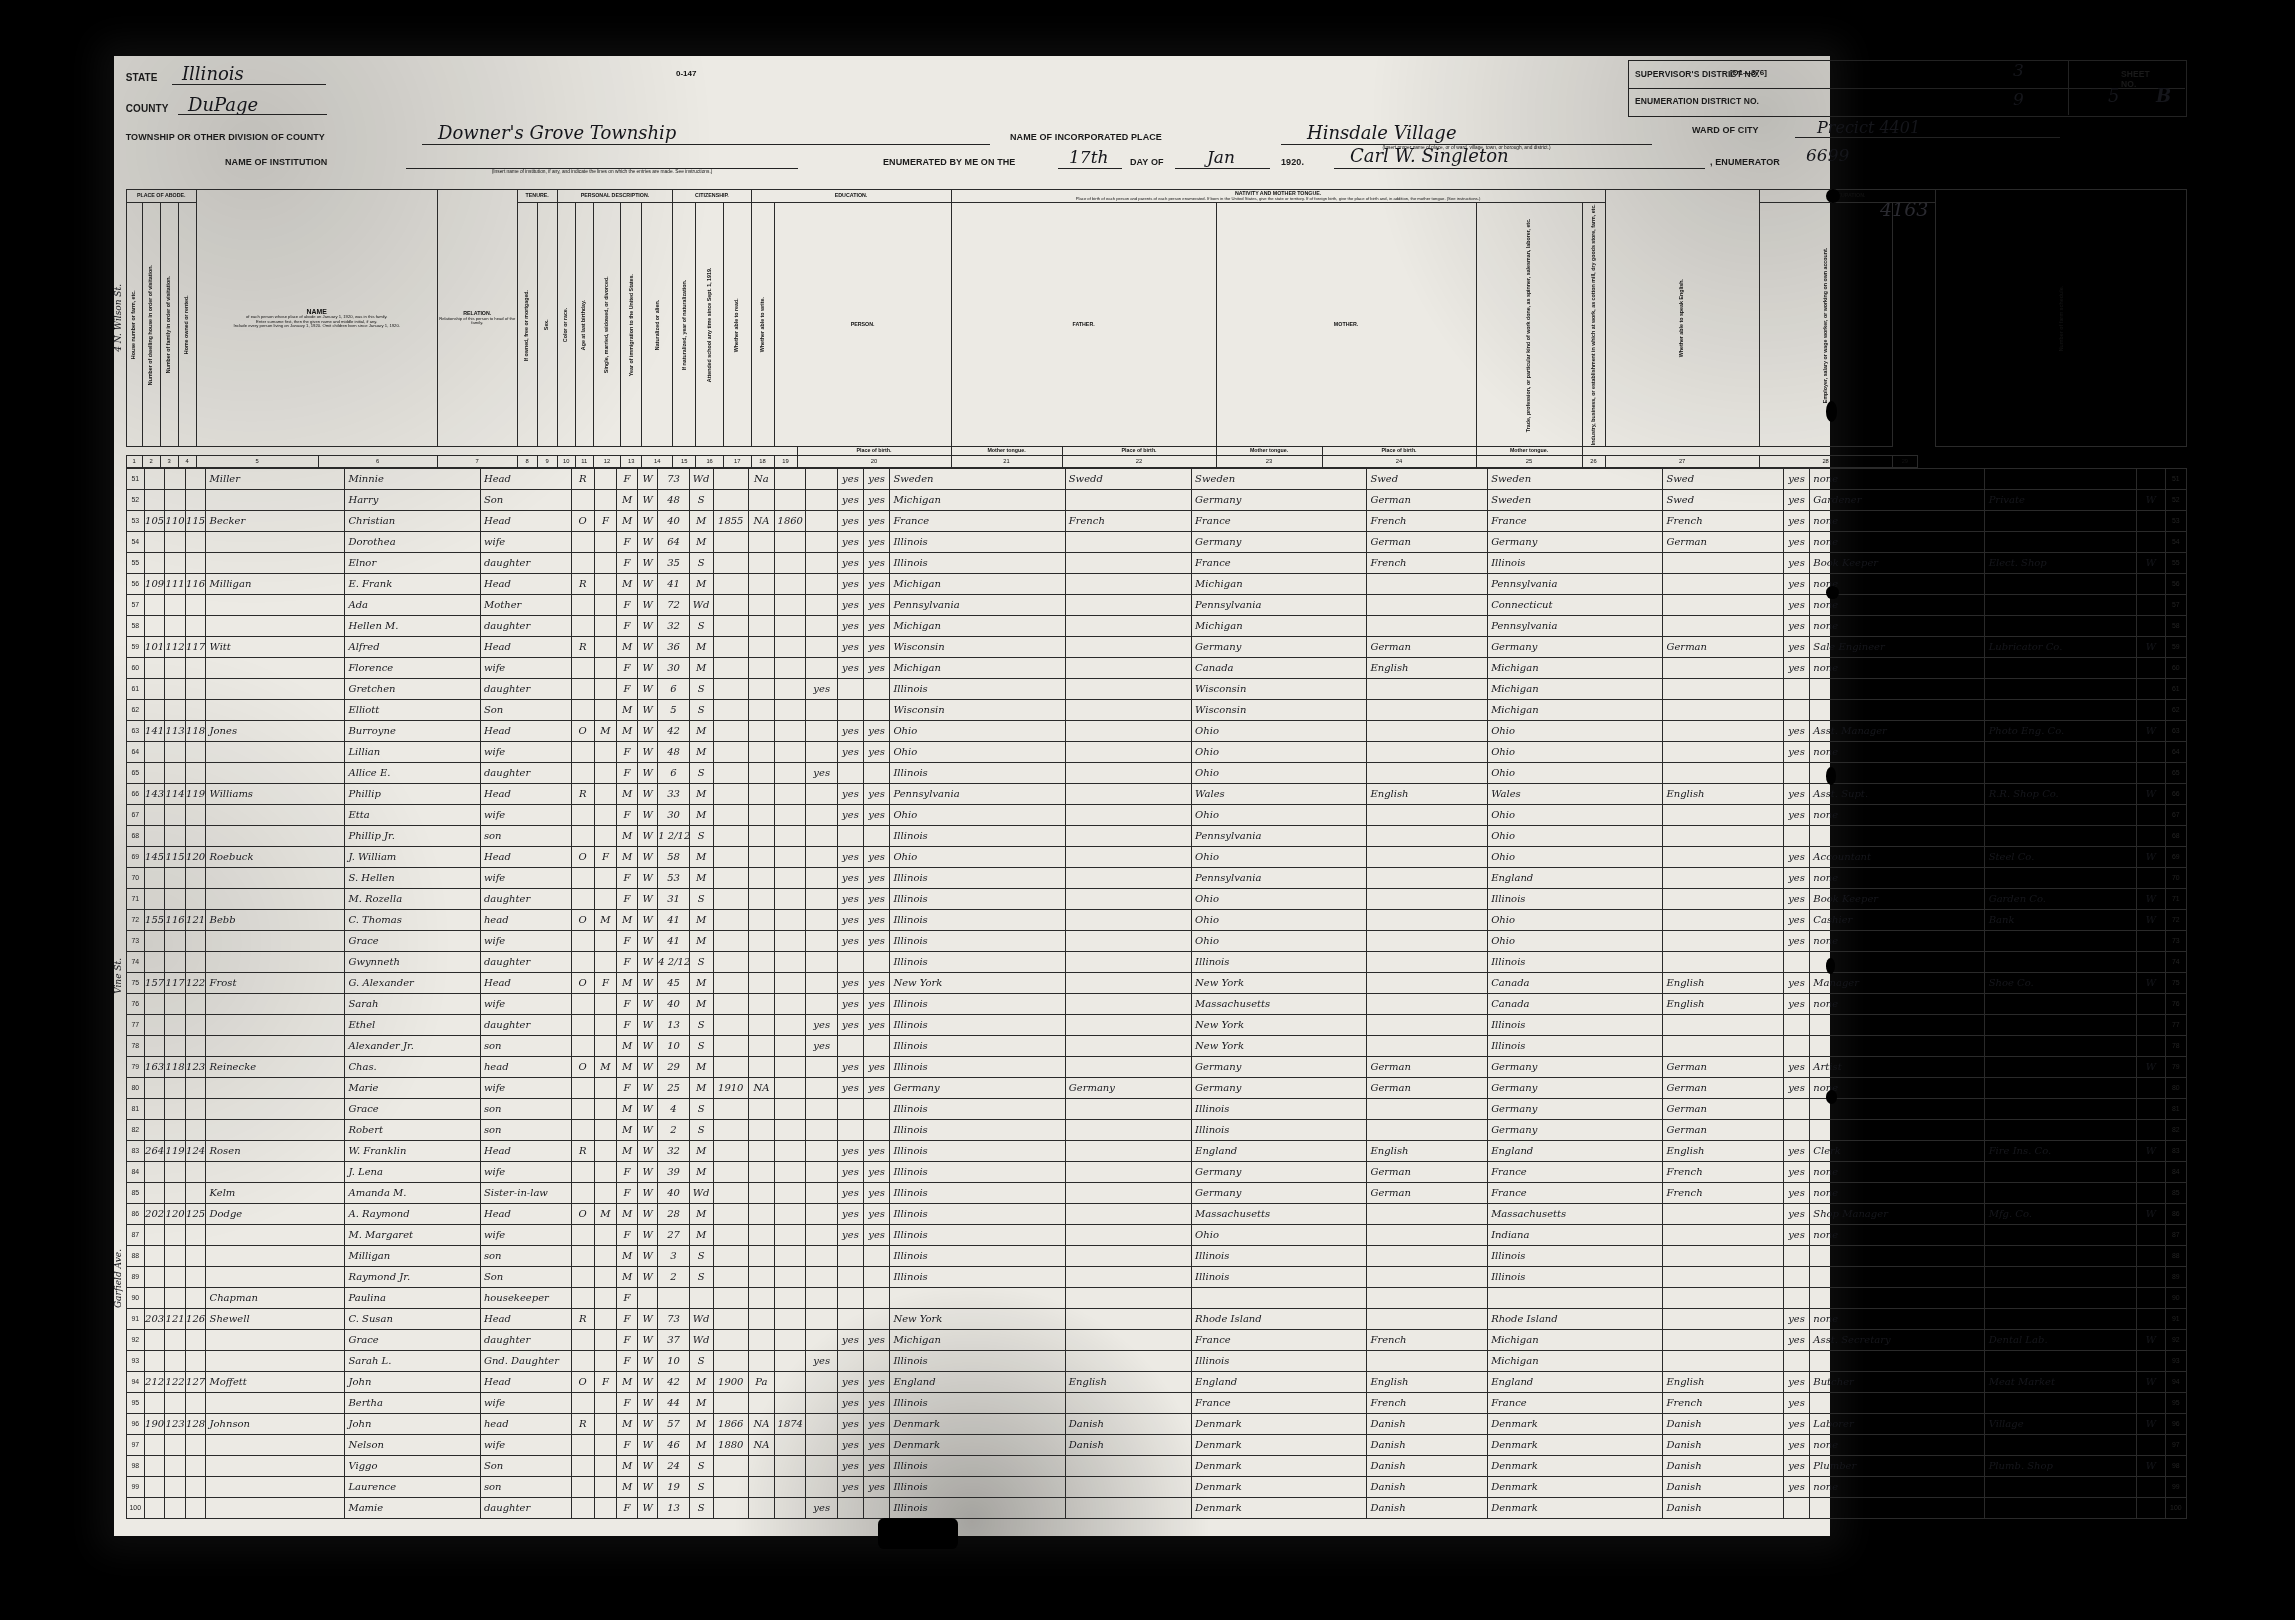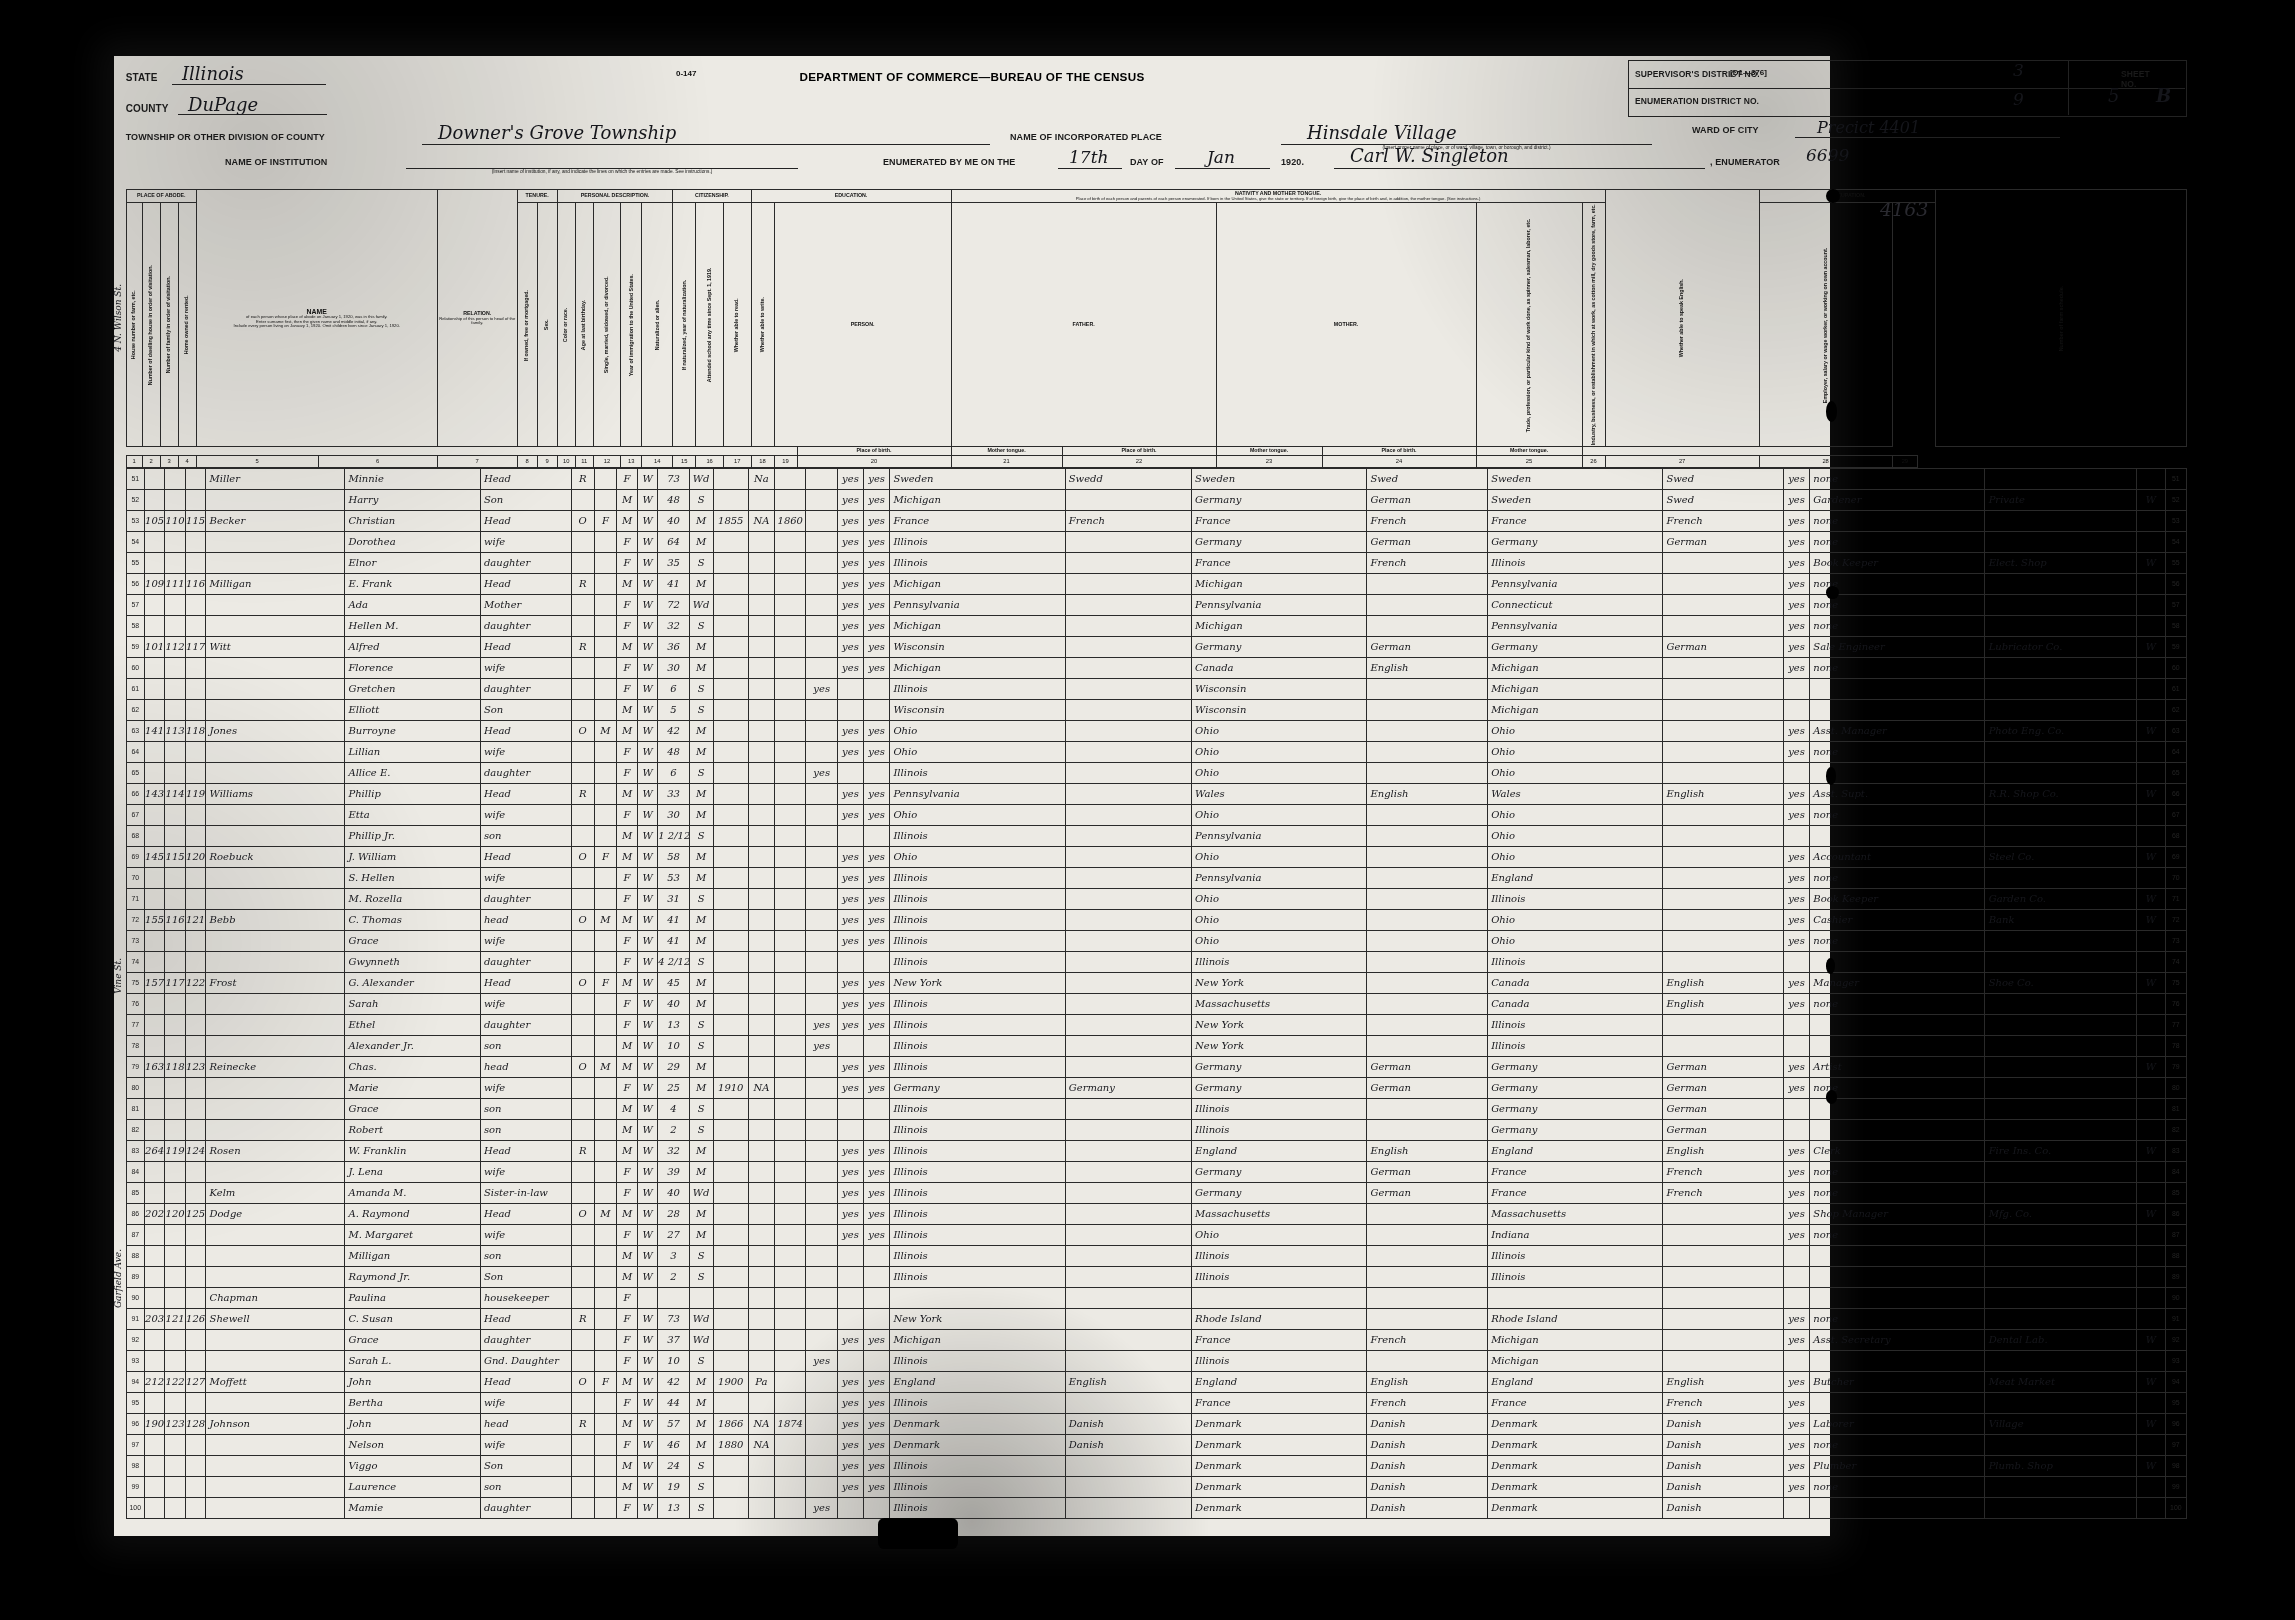--- a/index.html
+++ b/index.html
@@ -50,21 +50,20 @@
       <div class="line" style="left:58px;top:27.6px;width:154px;"></div>
       <div class="hw" style="left:68px;top:7.4px;font-size:18px;">Illinois</div>
 
       <div class="lbl" style="left:11.7px;top:47px;font-size:10px;">COUNTY</div>
       <div class="line" style="left:64px;top:58px;width:149px;"></div>
       <div class="hw" style="left:74px;top:38px;font-size:18px;">DuPage</div>
 
       <div class="prt" style="position:absolute;left:562px;top:12.7px;font-size:8px;font-weight:bold;">0-147</div>
       <div class="prt" style="position:absolute;left:1581px;top:11.7px;font-size:8px;font-weight:bold;padding-left:35px;">[D1—376]</div>
 
-      <div class="title1" style="top:13.8px;font-size:11.7px;letter-spacing:0.3px;">DEPARTMENT OF COMMERCE—BUREAU OF THE CENSUS</div>
 
       <div class="boxr" style="left:1514px;top:4.2px;width:557px;height:55px;border-width:1.1px;"></div>
       <div class="line" style="left:1514px;top:32px;width:557px;"></div>
       <div class="line" style="left:1954px;top:4.2px;width:0;height:55px;border-bottom:none;border-left:1.1px solid #222;"></div>
       <div class="lbl" style="left:1521px;top:12.7px;font-size:8.5px;">SUPERVISOR'S DISTRICT NO.</div>
       <div class="hw" style="left:1899px;top:4.2px;font-size:17px;">3</div>
       <div class="lbl" style="left:1521px;top:40px;font-size:8.5px;">ENUMERATION DISTRICT NO.</div>
       <div class="hw" style="left:1899px;top:33px;font-size:17px;">9</div>
       <div class="lbl" style="left:1972px;top:12.7px;font-size:8.5px;margin-left:35px;">SHEET NO.</div>
       <div class="hw" style="left:1994px;top:29px;font-size:18px;">5</div>

